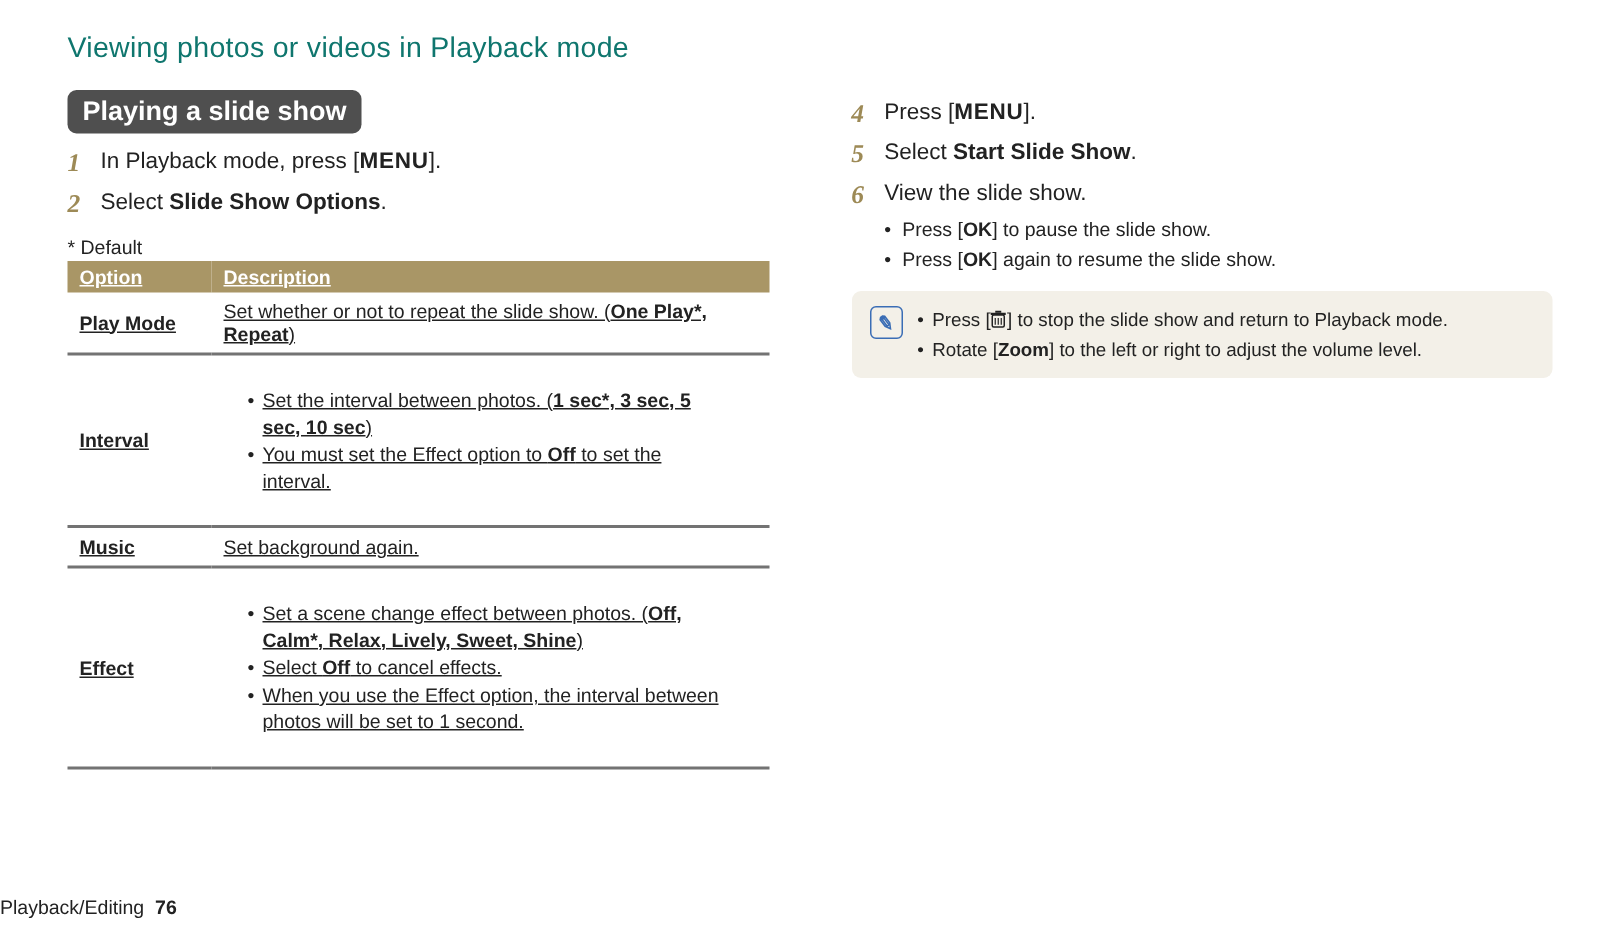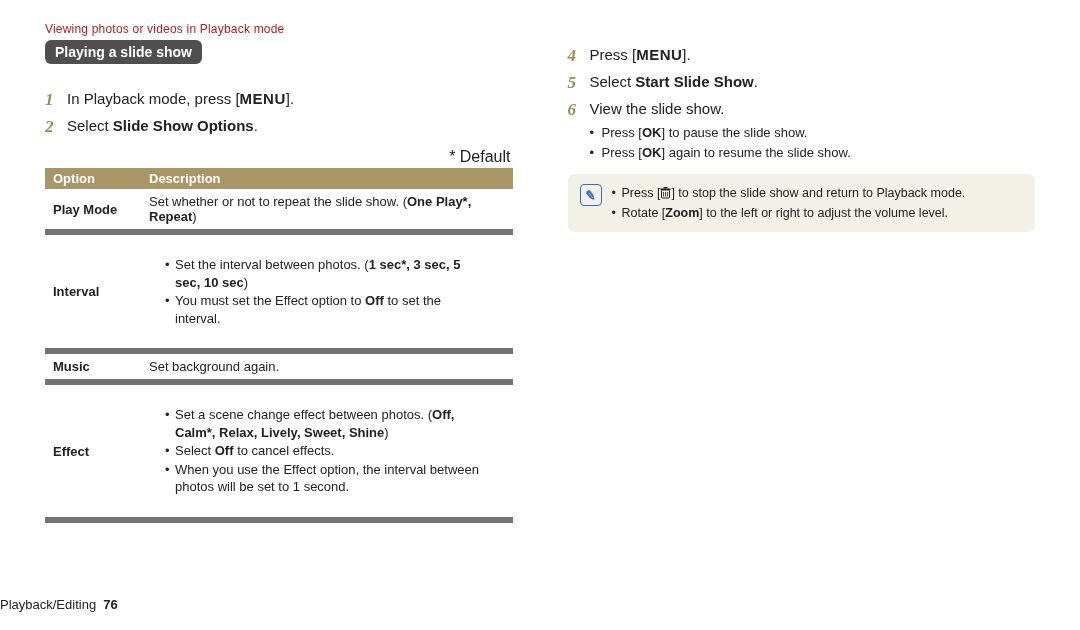--- a/index.html
+++ b/index.html
@@ -9,42 +9,42 @@
     background: #fff;
     color: #222;
     width: 1080px;
     height: 630px;
     box-sizing: border-box;
   }
   .page {
     padding: 22px 45px 0 45px;
   }
   .breadcrumb {
-    font-size: 12px;
-    color: #b91c1c;
-    margin: 0 0 4px 0;
+    font-size: 19px;
+    color: #0f766e;
+    margin: 0 0 16px 0;
     letter-spacing: 0.2px;
   }
   .columns {
     display: flex;
     gap: 55px;
   }
   .col {
     flex: 1 1 50%;
     min-width: 0;
   }
   .badge {
     display: inline-block;
     background: #4f4f4f;
     color: #fff;
     font-weight: 600;
-    font-size: 14px;
+    font-size: 18px;
     padding: 4px 10px;
     border-radius: 6px;
-    margin-bottom: 20px;
+    margin-bottom: 4px;
     text-align: right;
   }
   .intro {
     font-size: 13.5px;
     color: #222;
     margin: 4px 0 14px 0;
     line-height: 1.35;
   }
   .steps {
     list-style: none;
@@ -91,40 +91,41 @@
     padding-left: 12px;
     font-size: 13px;
     line-height: 1.5;
   }
   .sub-bullets li::before {
     content: "•";
     position: absolute;
     left: 0;
   }
   .default-note {
-    font-size: 16px;
-    text-align: right;
+    font-size: 13px;
     margin: 12px 2px 2px 0;
   }
   table.optsTable {
     border-collapse: collapse;
     width: 100%;
     font-size: 13px;
   }
   table.optsTable th {
     background: #a99666;
     color: #fff;
     font-weight: 700;
     text-align: left;
     padding: 3px 8px;
+    text-decoration: underline;
   }
   table.optsTable td {
-    border-bottom: 6px solid #737373;
+    border-bottom: 2px solid #737373;
     padding: 5px 8px;
     vertical-align: middle;
+    text-decoration: underline;
   }
   table.optsTable td.opt {
     font-weight: 700;
     width: 80px;
     white-space: nowrap;
   }
   .row-bullets {
     list-style: none;
     padding: 0;
     margin: 16px;

